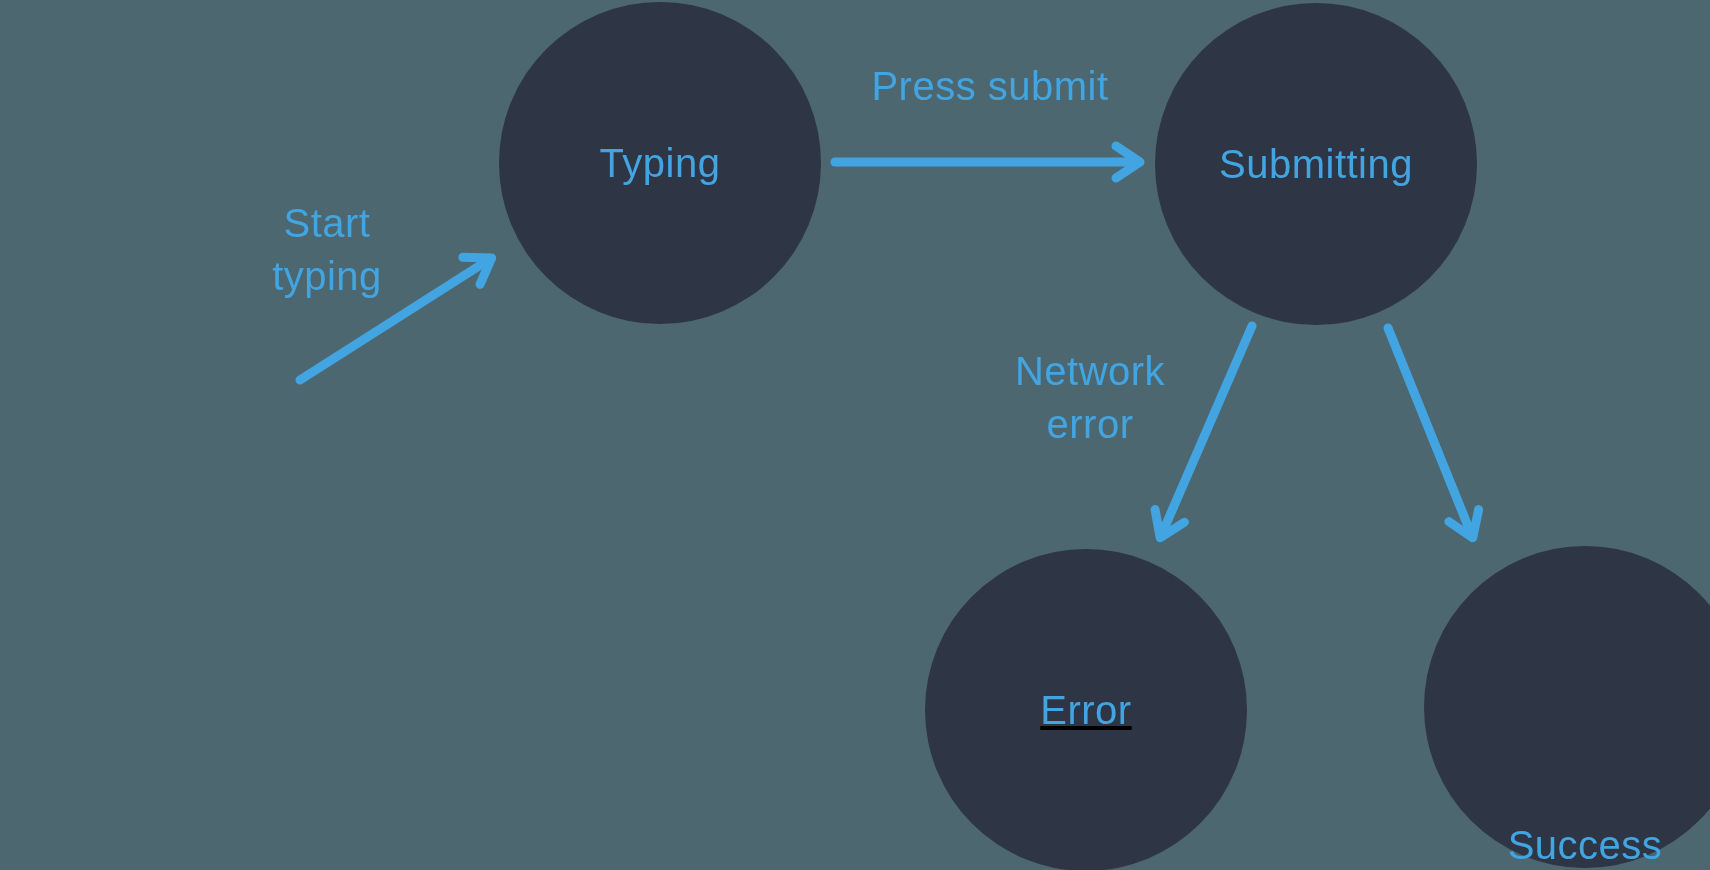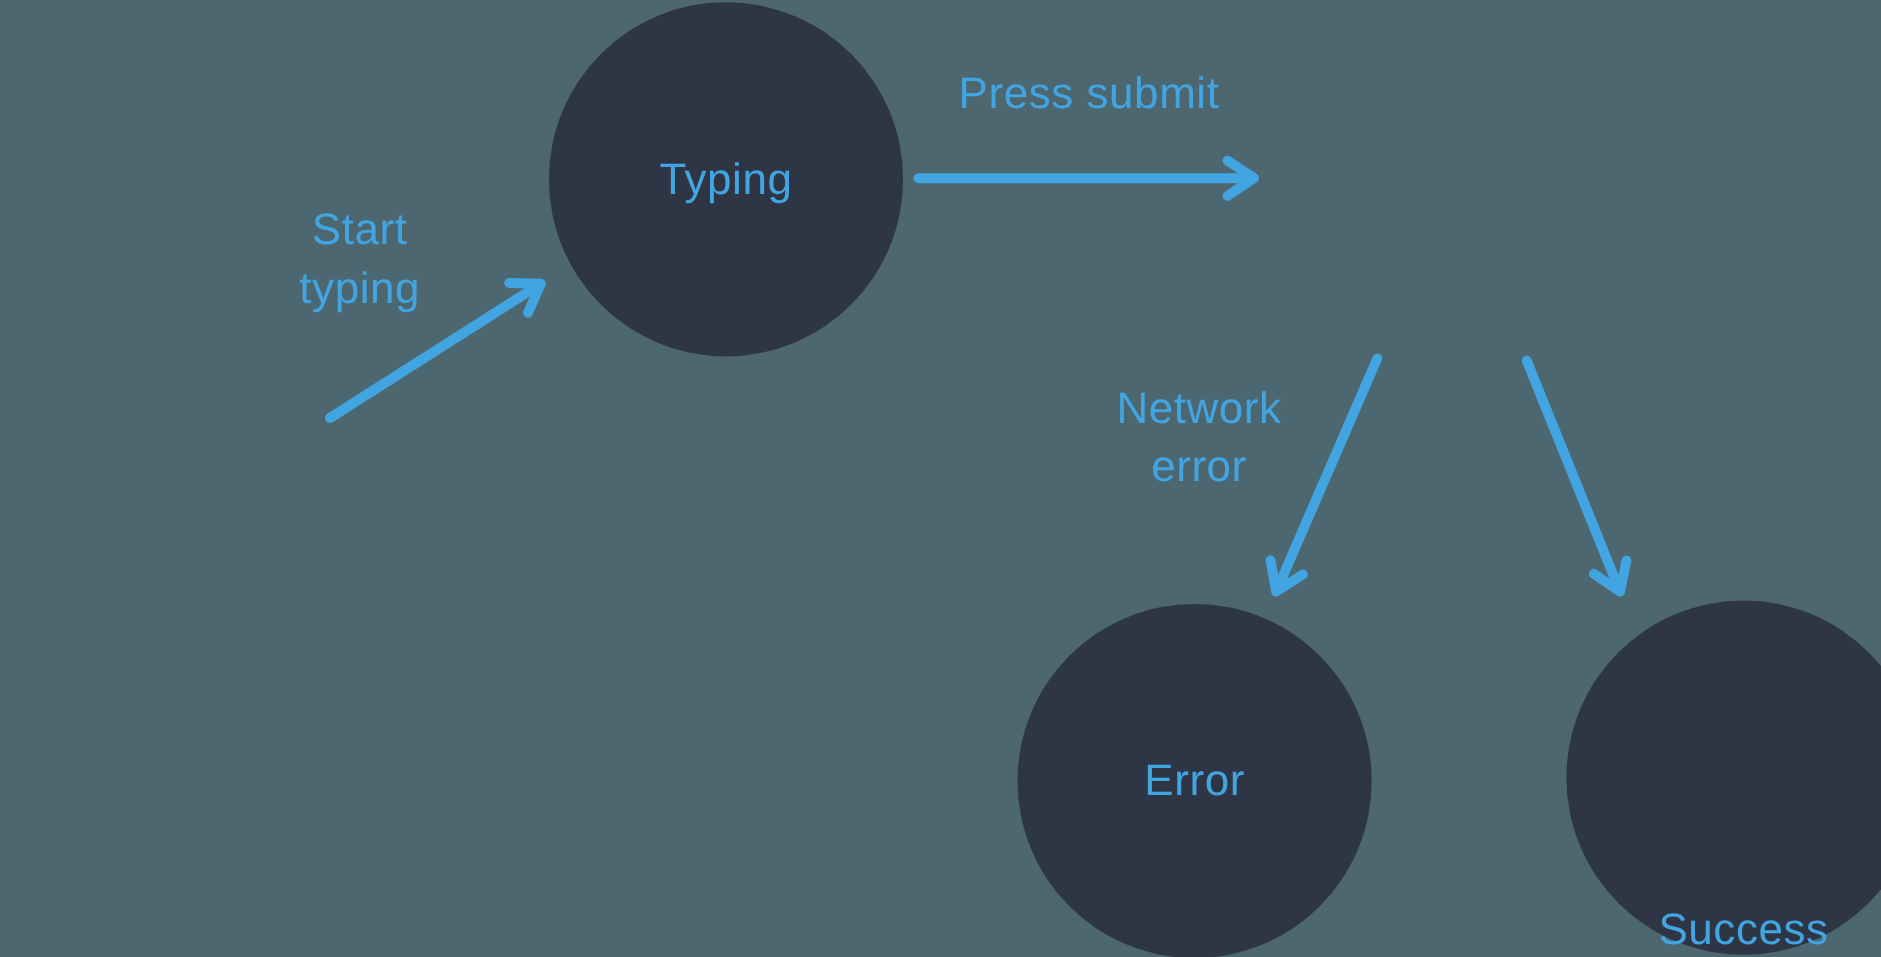--- a/index.html
+++ b/index.html
@@ -57,23 +57,23 @@
     color: var(--accent);
     font-size: 40px;
     font-weight: 500;
     line-height: 1.32;
     text-align: center;
     letter-spacing: 0.5px;
   }
   .node-empty      { left: 2px;    top: 339px; }
   .node-typing     { left: 499px;  top: 2px; text-align: right;   }
   .node-submitting { left: 1155px; top: 3px;   }
-  .node-error      { left: 925px;  top: 549px; }
+  .node-error      { left: 925px;  top: 549px; text-decoration: underline; }
   .node-success    { left: 1424px; top: 546px; align-items: flex-end; }
-  .label-start-typing    { left: 327px;  top: 236px; width: 190px; }
+  .label-start-typing    { left: 327px;  top: 250px; width: 190px; }
   .label-press-submit    { left: 990px;  top: 86px;  white-space: nowrap; }
   .label-network-error   { left: 1090px; top: 398px; width: 240px; }
   .label-network-success { left: 1547px; top: 398px; width: 240px; }
 </style>
 </head>
 <body>
 
 <div class="canvas">
 
   <svg class="arrows" viewBox="0 0 1710 870" xmlns="http://www.w3.org/2000/svg">
@@ -86,20 +86,23 @@
     <line x1="835" y1="162" x2="1138" y2="162" marker-end="url(#arrowhead)"></line>
     <line x1="1252" y1="326" x2="1161" y2="536" marker-end="url(#arrowhead)"></line>
     <line x1="1388" y1="328" x2="1472" y2="536" marker-end="url(#arrowhead)"></line>
   </svg>
 
 
   <div class="node node-typing">
     <span class="node-label">Typing</span>
   </div>
 
+  <div class="node node-submitting">
+    <span class="node-label">Submitting</span>
+  </div>
 
   <div class="node node-error">
     <span class="node-label">Error</span>
   </div>
 
   <div class="node node-success">
     <span class="node-label">Success</span>
   </div>
 
   <div class="edge-label label-start-typing">Start typing</div>

